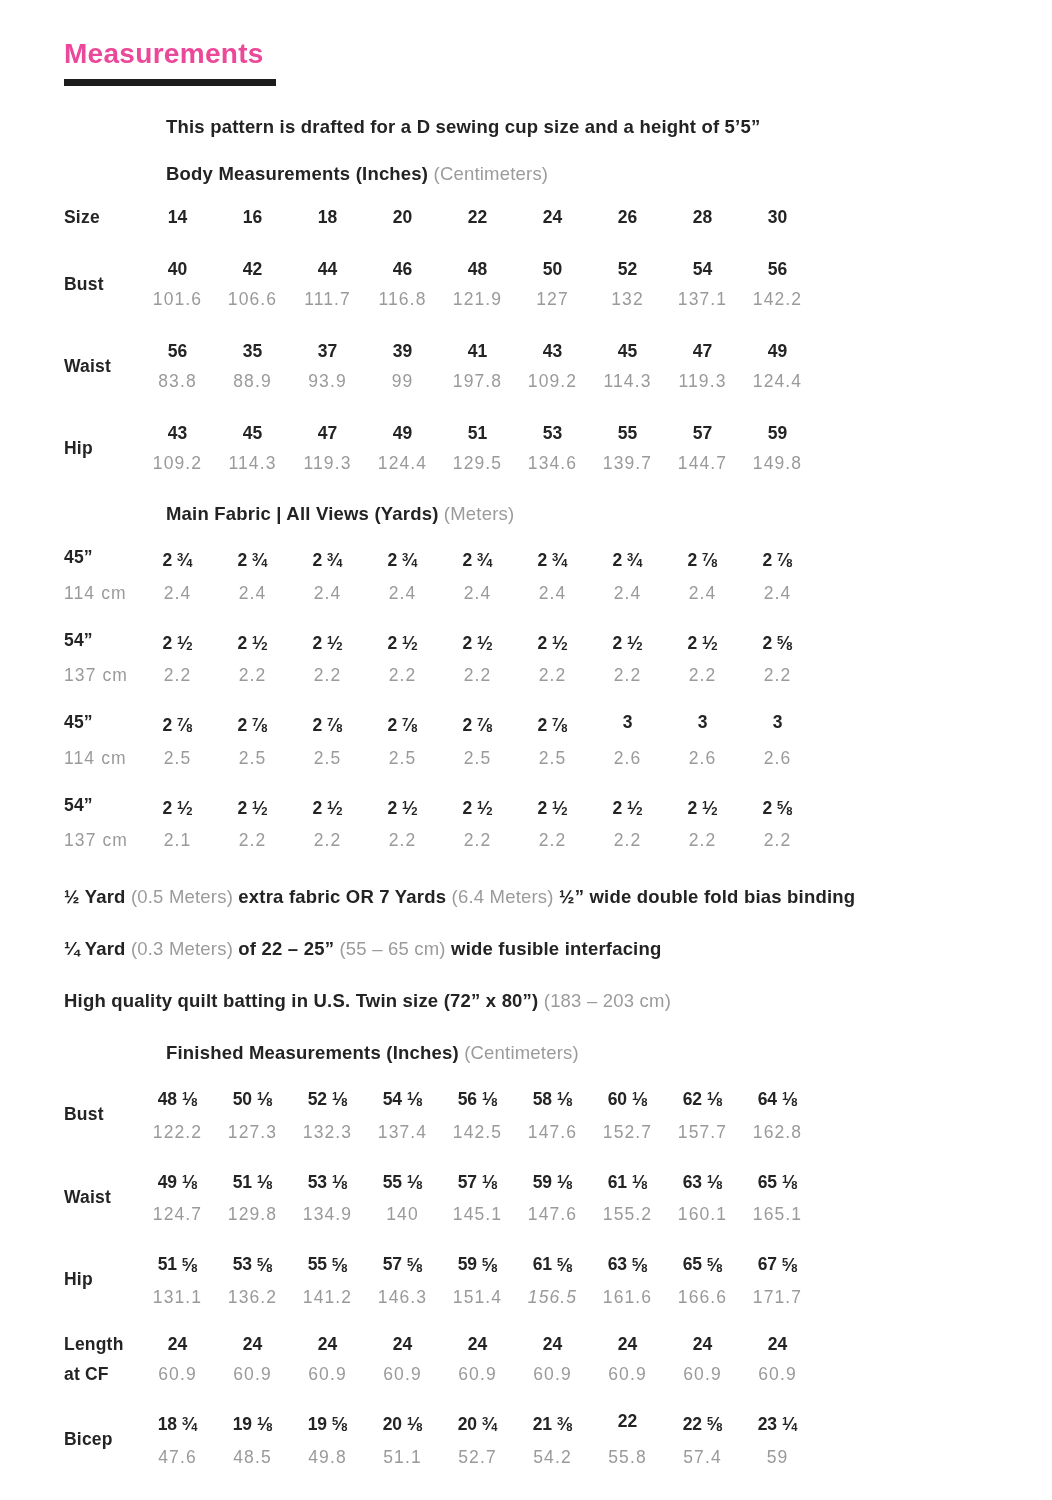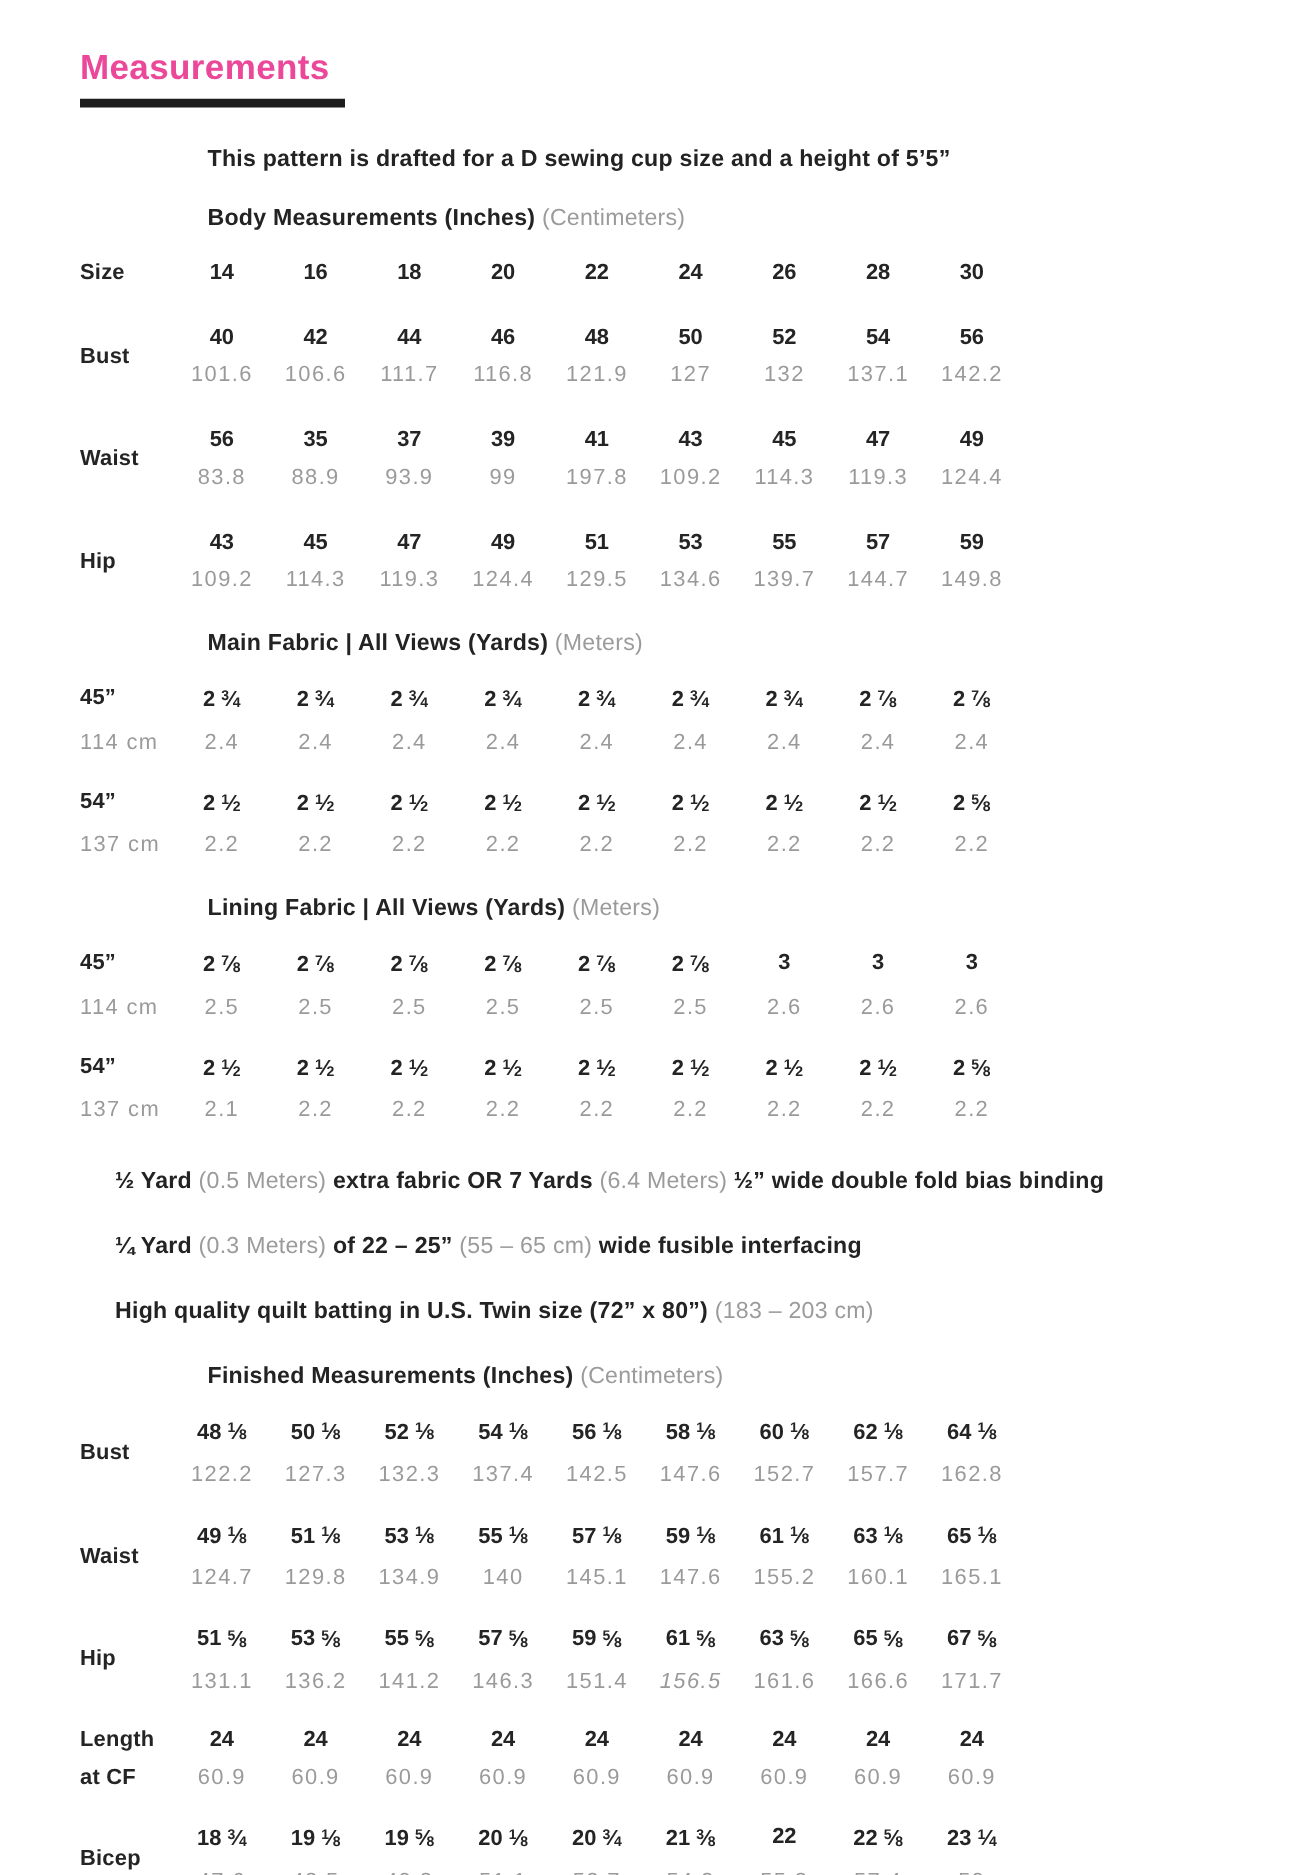--- a/index.html
+++ b/index.html
@@ -16,21 +16,21 @@
   .shead .unit{font-weight:400;color:#9b9b9b;}
   .mrow{display:grid;grid-template-columns:76px repeat(9,75px);margin-bottom:17px;}
   .sec-body .mrow{margin-bottom:22px;}
   .hdr{margin-bottom:19px;}
   .cell{text-align:center;line-height:30px;}
   .lab{line-height:30px;letter-spacing:.2px;}
   .v-in,.lab{font-weight:700;font-size:17.5px;color:#242424;}
   .v-cm,.lab-cm{font-weight:400;font-size:17.5px;color:#9a9a9a;letter-spacing:1.1px;}
   .lab-center{grid-column:1;grid-row:1 / span 2;align-self:center;}
   .notes{margin:31px 0 28px 0;}
-  .note{font-size:18.5px;font-weight:700;letter-spacing:.2px;margin-bottom:30px;margin-left:28px;}
+  .note{font-size:18.5px;font-weight:700;letter-spacing:.2px;margin-bottom:30px;}
   .note .muted{color:#9b9b9b;font-weight:400;}
   .fr{white-space:nowrap;}
   .fr sup{font-size:64%;vertical-align:.45em;letter-spacing:0;}
   .fr sub{font-size:64%;vertical-align:-.05em;letter-spacing:0;}
 </style>
 </head>
 <body>
 
 <div class="page">
   <h1>Measurements</h1>
@@ -156,21 +156,20 @@
           <div class="cell v-cm" style="grid-area: 2 / 4;">2.2</div>
           <div class="cell v-cm" style="grid-area: 2 / 5;">2.2</div>
           <div class="cell v-cm" style="grid-area: 2 / 6;">2.2</div>
           <div class="cell v-cm" style="grid-area: 2 / 7;">2.2</div>
           <div class="cell v-cm" style="grid-area: 2 / 8;">2.2</div>
           <div class="cell v-cm" style="grid-area: 2 / 9;">2.2</div>
           <div class="cell v-cm" style="grid-area: 2 / 10;">2.2</div>
         </div>
       </section>
       <section class="msec sec-fabric">
-        <h2 class="shead"><span class="main">Lining Fabric | All Views (Yards)</span><span class="unit"> (Meters)</span></h2>
         <div class="mrow">
           <div class="lab" style="grid-area: 1 / 1;">45”</div>
           <div class="lab lab-cm" style="grid-area: 2 / 1;">114 cm</div>
           <div class="cell v-in" style="grid-area: 1 / 2;">2 <span class="fr"><sup>7</sup>⁄<sub>8</sub></span></div>
           <div class="cell v-in" style="grid-area: 1 / 3;">2 <span class="fr"><sup>7</sup>⁄<sub>8</sub></span></div>
           <div class="cell v-in" style="grid-area: 1 / 4;">2 <span class="fr"><sup>7</sup>⁄<sub>8</sub></span></div>
           <div class="cell v-in" style="grid-area: 1 / 5;">2 <span class="fr"><sup>7</sup>⁄<sub>8</sub></span></div>
           <div class="cell v-in" style="grid-area: 1 / 6;">2 <span class="fr"><sup>7</sup>⁄<sub>8</sub></span></div>
           <div class="cell v-in" style="grid-area: 1 / 7;">2 <span class="fr"><sup>7</sup>⁄<sub>8</sub></span></div>
           <div class="cell v-in" style="grid-area: 1 / 8;">3</div>

